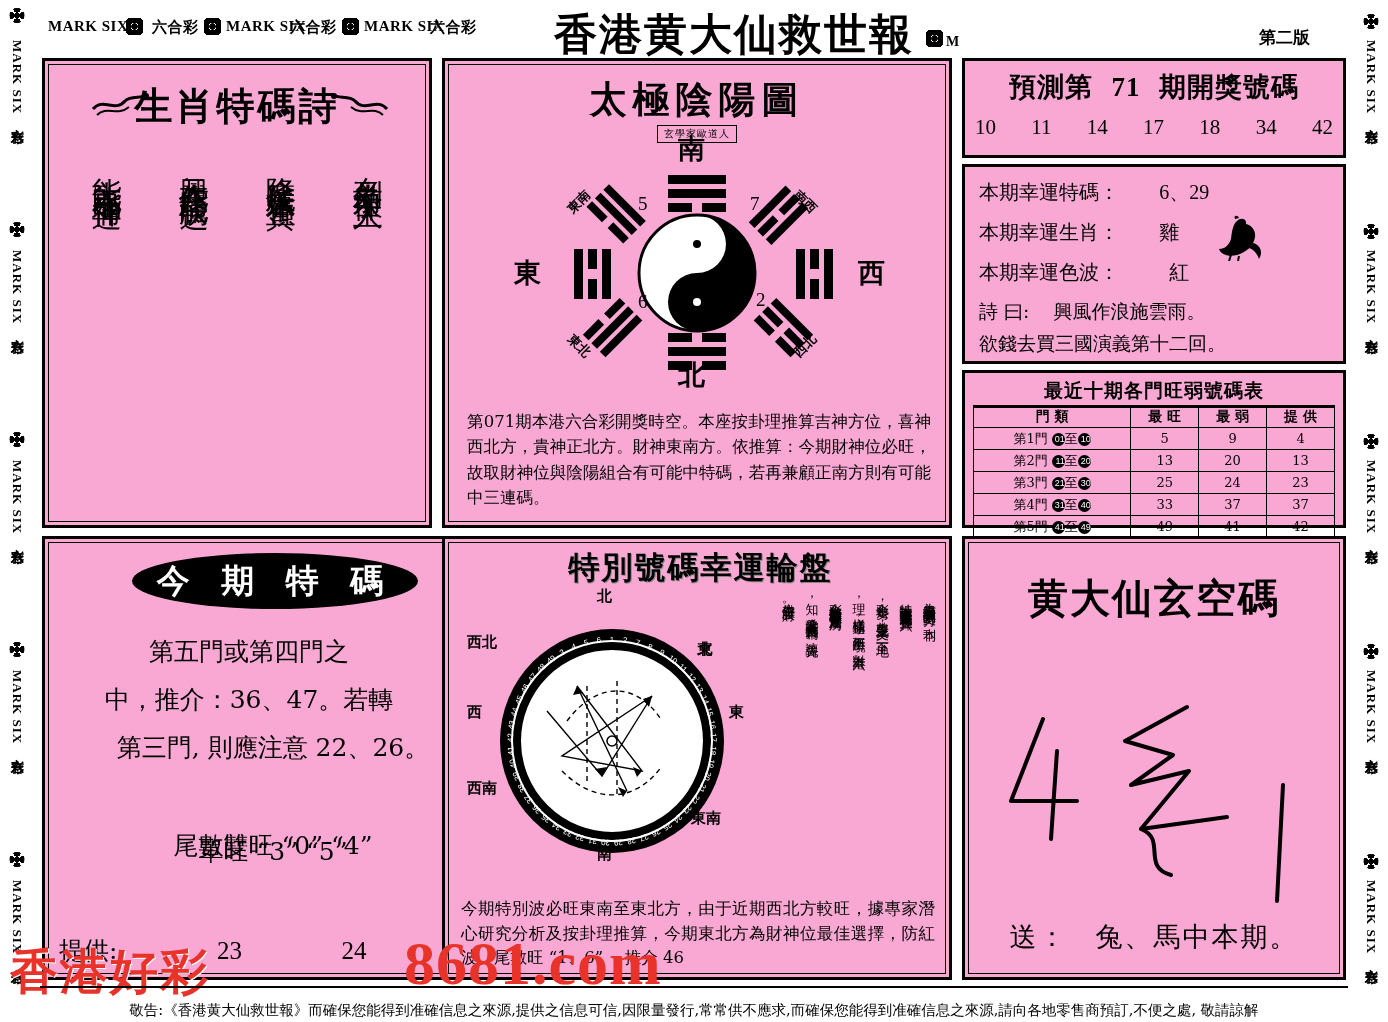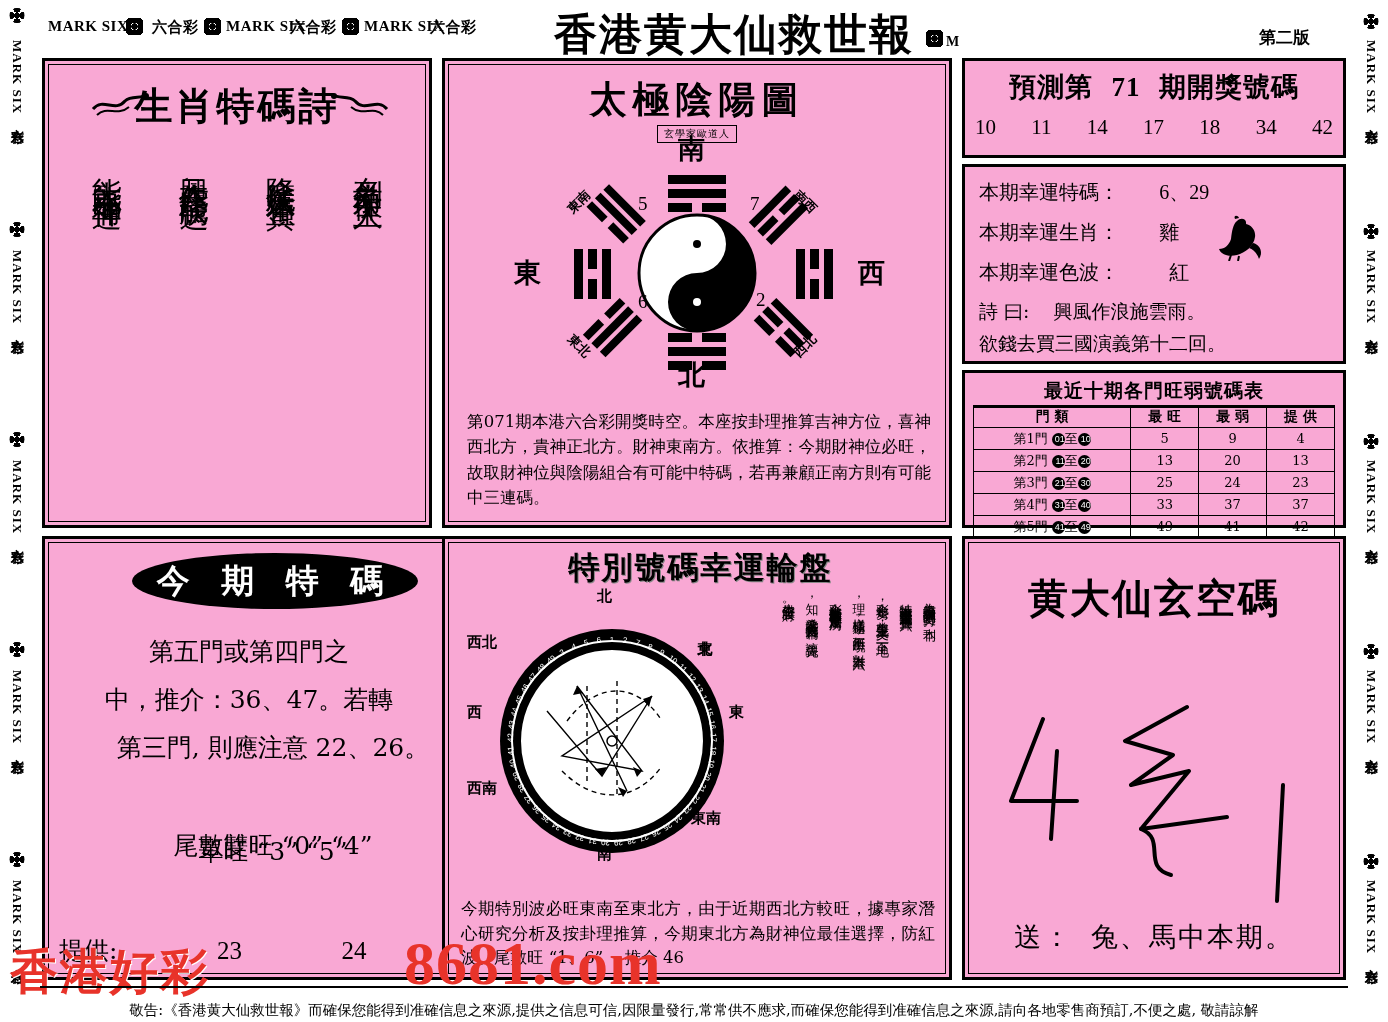--- a/index.html
+++ b/index.html
@@ -113,21 +113,21 @@
   .wheel-vert p{writing-mode:vertical-rl;margin:0;font-family:"DejaVu Serif","Liberation Serif",serif;font-size:13px;line-height:1.5;letter-spacing:1px;}
   .wheel-text{position:absolute;left:16px;right:14px;bottom:6px;
     font-family:"DejaVu Serif","Liberation Serif",serif;font-size:16.5px;line-height:1.5;text-align:justify;}
   .wdir{position:absolute;font-family:"DejaVu Serif","Liberation Serif",serif;font-weight:bold;font-size:15px;}
 
   
   #xuan{left:962px;top:536px;width:384px;height:444px;}
   .xuan-title{position:absolute;top:32px;left:0;right:0;text-align:center;
     font-family:"DejaVu Serif","Liberation Serif",serif;font-weight:bold;font-size:40px;letter-spacing:2px;}
   .xuan-send{position:absolute;bottom:22px;left:0;right:0;text-align:center;
-    font-family:Liberation Serif, serif;font-size:27px;letter-spacing:2px;}
+    font-family:Liberation Mono, monospace;font-size:27px;letter-spacing:2px;}
   .scrawl{position:absolute;left:26px;top:150px;width:330px;height:230px;}
 
   
   .wm{position:absolute;left:0;bottom:22px;width:950px;height:78px;pointer-events:none;padding-left:43px;}
   .wm .t1{position:absolute;left:10px;top:18px;font-family:"DejaVu Serif","Liberation Serif",serif;
     font-weight:bold;font-size:48px;color:#e8332a;letter-spacing:2px;text-shadow:1px 1px 0 #fff;}
   .wm .t2{position:absolute;left:404px;top:6px;font-family:"Liberation Serif",serif;font-weight:bold;font-size:62px;color:#e8332a;letter-spacing:1px;}
   .footer{position:absolute;left:34px;right:34px;bottom:2px;text-align:center;
     font-family:"DejaVu Serif","Liberation Serif",serif;font-size:14.5px;}
   .botline{position:absolute;left:40px;right:40px;bottom:34px;border-top:2px solid #000;}

